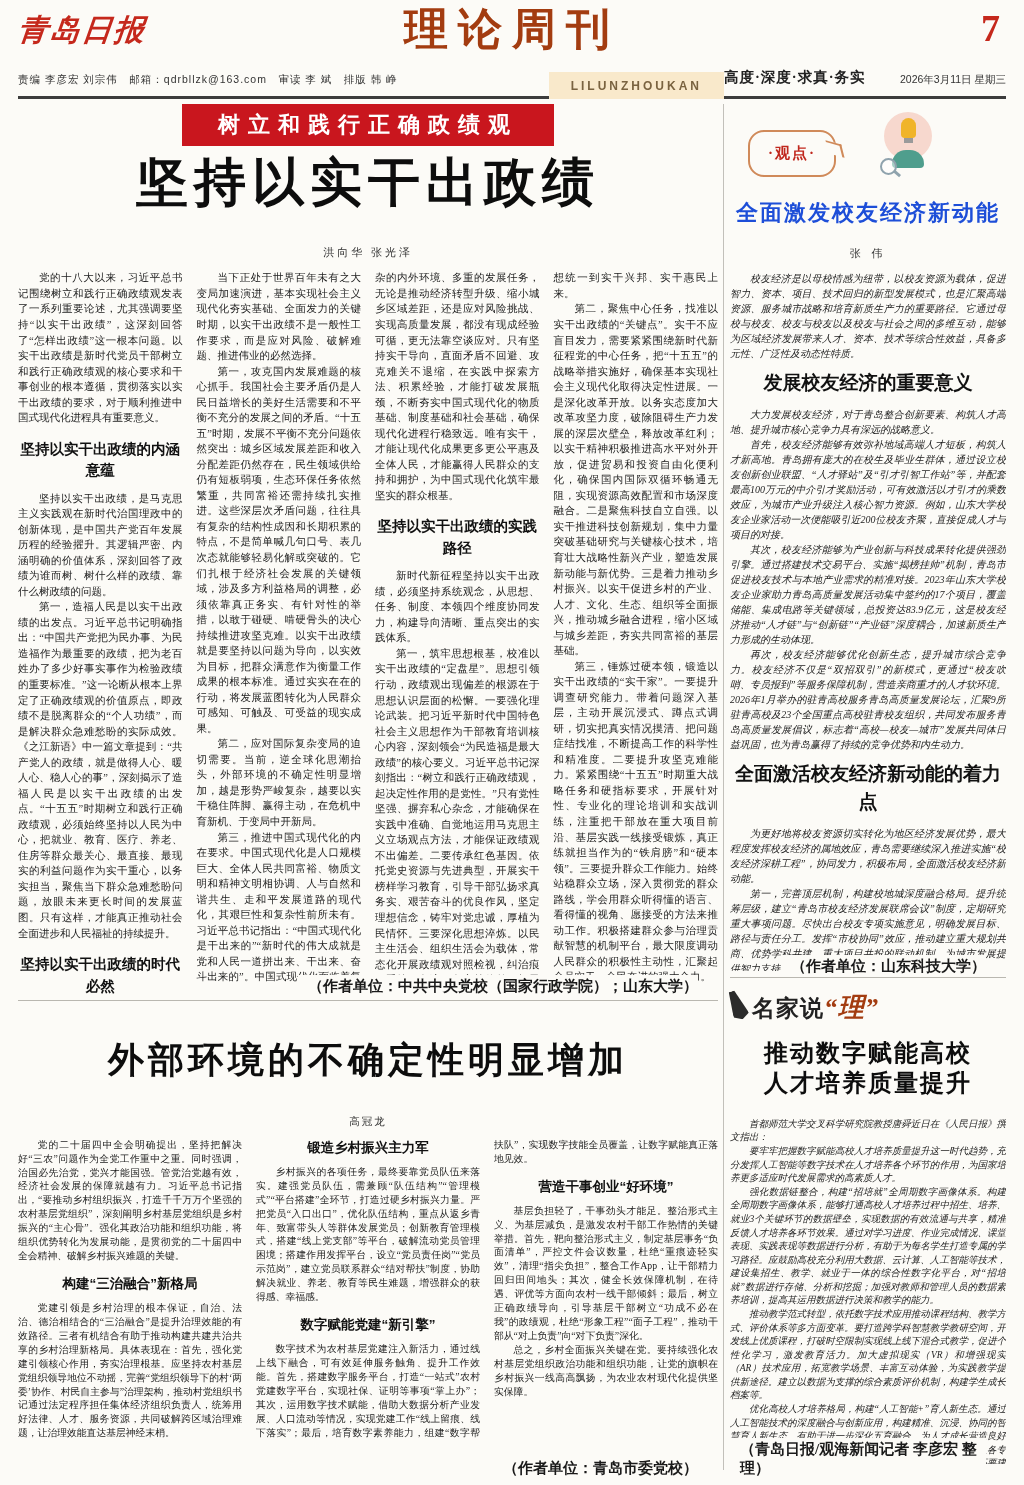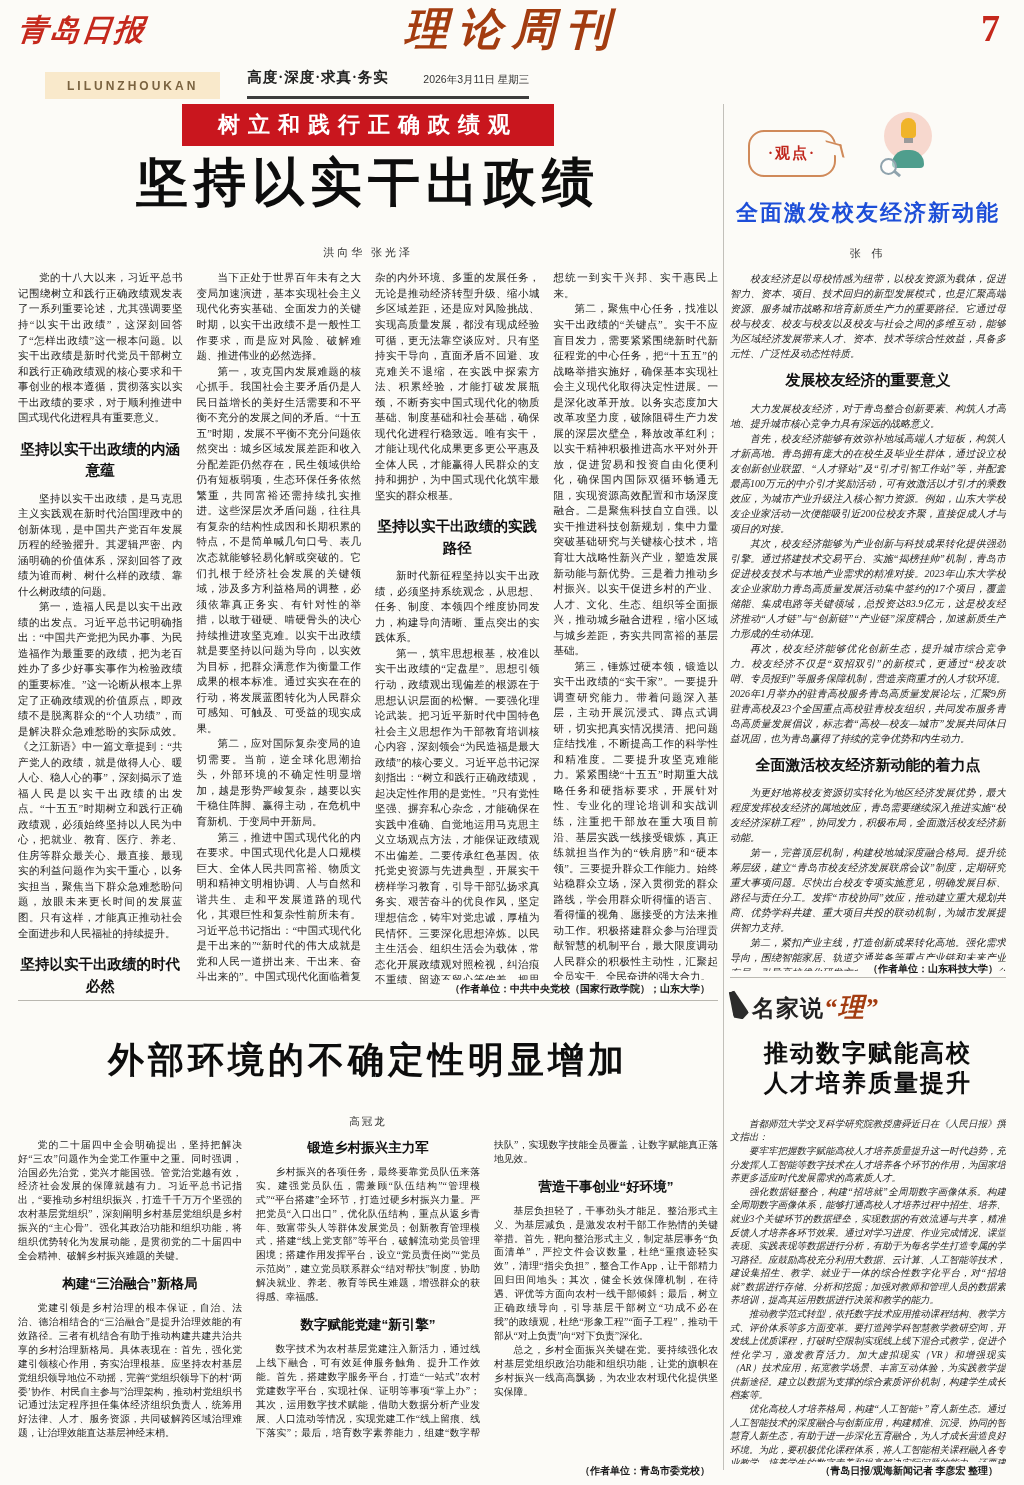--- a/index.html
+++ b/index.html
@@ -4,27 +4,27 @@
 <style>
   html,body{margin:0;padding:0;background:#e8e6e0;}
   .page{position:relative;width:1024px;height:1485px;margin:0 auto;background:#fcfbf7;
         font-family:"Liberation Serif","DejaVu Serif",serif;color:#1a1a1a;overflow:hidden;}
   
   .masthead{position:absolute;top:6px;left:18px;right:18px;height:94px;}
   .mh-top{position:relative;height:56px;}
   .logo{position:absolute;left:0;top:4px;font-size:30px;font-weight:bold;font-style:italic;
         color:#c5281c;letter-spacing:2px;transform:skewX(-6deg);}
   .edition-title{position:absolute;left:0;right:0;top:0;text-align:center;font-size:44px;
-        font-weight:900;color:#a33c10;letter-spacing:10px;line-height:1.1;font-style:italic;}
+        font-weight:900;color:#a33c10;letter-spacing:10px;line-height:1.1;}
   .page-num{position:absolute;right:6px;top:0;font-size:38px;font-weight:bold;color:#c5281c;}
   .mh-bottom{display:flex;align-items:flex-end;margin-top:6px;}
   .seg{border-bottom:3px solid #3c3c3c;padding-bottom:9px;}
   .credits{flex:1 1 auto;font-family:"Liberation Sans","DejaVu Sans",sans-serif;
         font-size:10.5px;color:#333;letter-spacing:1px;}
-  .pinyin-box{margin:0 27px;background:#f9e9cb;color:#7a6340;font-family:"Liberation Sans",sans-serif;
+  .pinyin-box{margin:0 0;background:#f9e9cb;color:#7a6340;font-family:"Liberation Sans",sans-serif;
         font-size:12px;font-weight:bold;letter-spacing:3px;padding:7px 22px 6px;}
   .right-seg{width:282px;display:flex;justify-content:space-between;align-items:flex-end;}
   .slogan{font-size:14.5px;font-weight:bold;color:#222;letter-spacing:1px;}
   .date{font-family:"Liberation Sans",sans-serif;font-size:10.5px;color:#333;}
   
   .vrule{position:absolute;left:723px;top:104px;height:1366px;width:1px;background:#c2c0ba;}
   .hrule-left{position:absolute;left:18px;top:1000px;width:700px;height:1px;background:#b9b7b0;}
   .hrule-right{position:absolute;left:730px;top:977px;width:276px;height:1px;background:#b9b7b0;}
   
   .main-article{position:absolute;left:18px;top:104px;width:700px;height:894px;}
@@ -32,21 +32,21 @@
         font-size:22px;font-weight:bold;letter-spacing:8px;padding:6px 36px;}
   .main-title{margin-top:10px;text-align:center;font-size:52px;font-weight:900;
         letter-spacing:6px;color:#0d0d0d;line-height:1.05;}
   .byline{text-align:center;font-size:11px;color:#333;letter-spacing:3px;margin-top:20px;}
   .main-body{margin-top:10px;height:736px;overflow:hidden;
         column-count:4;column-gap:14px;text-align:justify;
         font-size:10.5px;line-height:1.48;color:#1c1c1c;}
   .para{text-indent:2em;margin:0;}
   .sec-h{font-family:"Liberation Sans","DejaVu Sans",sans-serif;font-weight:bold;text-align:center;
         font-size:14.5px;margin:13px 0 9px;break-inside:avoid;color:#111;text-indent:0;}
-  .attr-line{position:absolute;right:8px;bottom:2px;font-weight:bold;font-size:10px;
+  .attr-line{position:absolute;right:20px;bottom:2px;font-weight:bold;font-size:15px;
         background:#fcfbf7;padding:2px 0 0 10px;}
   
   .opinion{position:absolute;left:730px;top:104px;width:276px;height:872px;}
   .op-head{position:relative;height:92px;}
   .op-bubble{position:absolute;left:18px;top:26px;border:2px solid #d08a5a;border-radius:16px;
         padding:12px 18px;color:#c0281e;font-weight:bold;font-size:15px;letter-spacing:2px;}
   .op-bubble:after{content:"";position:absolute;right:-8px;top:10px;width:12px;height:12px;
         background:#fcfbf7;border-top:2px solid #d08a5a;border-right:2px solid #d08a5a;
         transform:skewX(30deg) rotate(18deg);}
   .op-illus{position:absolute;left:148px;top:2px;width:58px;height:84px;}
@@ -59,21 +59,21 @@
         border-radius:14px 14px 4px 4px;}
   .magnifier{position:absolute;left:2px;top:52px;width:13px;height:13px;border:2.5px solid #8fa3ad;
         border-radius:50%;background:rgba(255,255,255,.5);}
   .magnifier:after{content:"";position:absolute;left:11px;top:12px;width:8px;height:3px;
         background:#8fa3ad;transform:rotate(40deg);}
   .op-title{text-align:center;font-size:22px;font-weight:900;letter-spacing:2px;color:#1d4ed8;margin-top:2px;}
   .op-byline{text-align:center;font-size:11px;letter-spacing:4px;color:#333;margin-top:6px;}
   .op-body{position:relative;margin-top:10px;height:700px;overflow:hidden;text-align:justify;
         font-size:10px;line-height:1.5;color:#222;}
   .kai .para{font-style:italic;}
-  .kai .sec-h{font-style:normal;font-size:15px;margin-top:8px;}
+  .kai .sec-h{font-style:normal;font-size:19px;margin-top:8px;}
   
   .rural{position:absolute;left:18px;top:1006px;width:700px;height:474px;}
   .rural-title{text-align:center;font-size:36px;font-weight:900;letter-spacing:4px;color:#0d0d0d;}
   .rural-byline{text-align:center;font-size:10.5px;letter-spacing:2px;color:#333;margin-top:5px;}
   .rural-body{margin-top:9px;height:372px;overflow:hidden;column-count:3;column-gap:14px;
         text-align:justify;font-size:9.8px;line-height:1.42;color:#1c1c1c;}
   .rural-body .sec-h{font-size:13.5px;margin:11px 0 8px;}
   
   .expert{position:absolute;left:730px;top:984px;width:276px;height:496px;}
   .ex-logo{position:relative;height:42px;margin-top:4px;}
@@ -92,20 +92,21 @@
 
 <div class="page">
 
   <header class="masthead">
     <div class="mh-top">
       <div class="logo">青岛日报</div>
       <div class="edition-title">理论周刊</div>
       <div class="page-num">7</div>
     </div>
     <div class="mh-bottom">
+      <div class="seg credits">责编 李彦宏 刘宗伟　邮箱：qdrbllzk@163.com　审读 李 斌　排版 韩 峥</div>
       <div class="pinyin-box">LILUNZHOUKAN</div>
       <div class="seg right-seg">
         <span class="slogan">高度·深度·求真·务实</span>
         <span class="date">2026年3月11日 星期三</span>
       </div>
     </div>
   </header>
 
   <div class="vrule"></div>
   <div class="hrule-left"></div>

